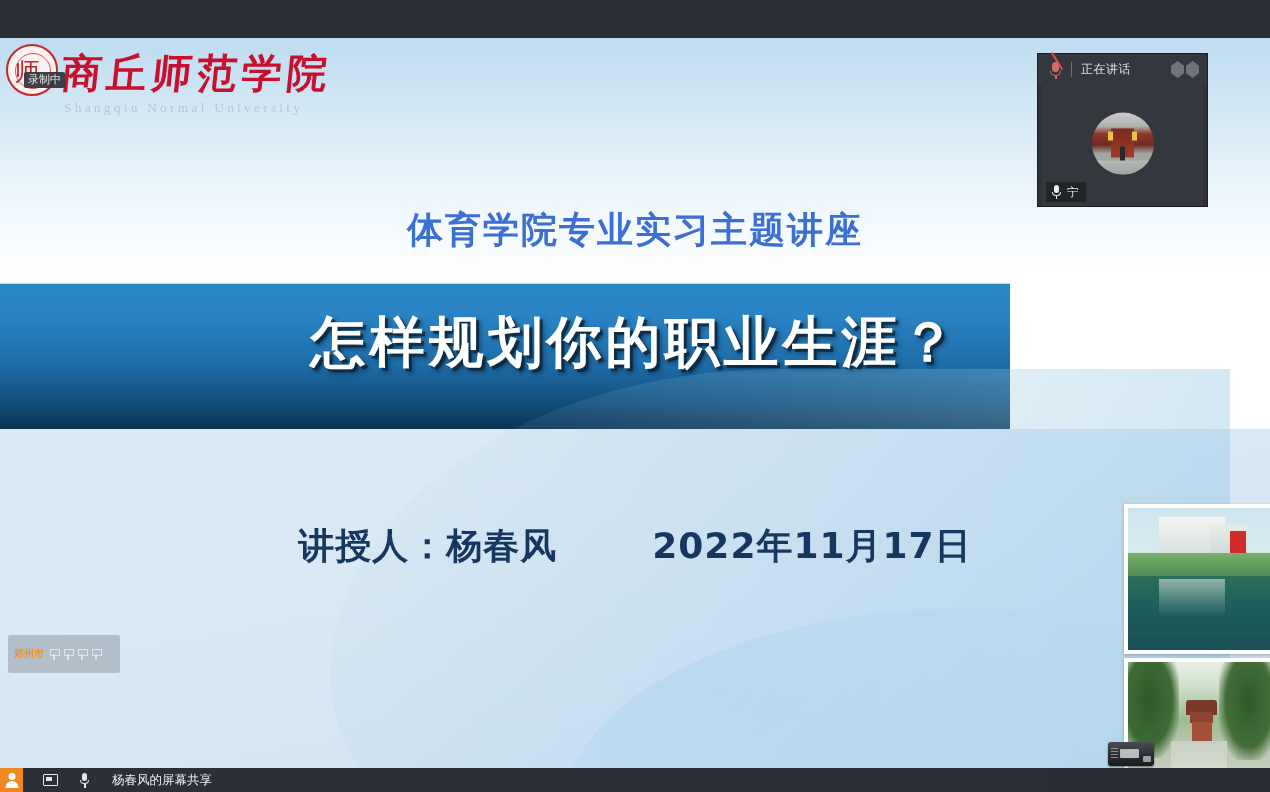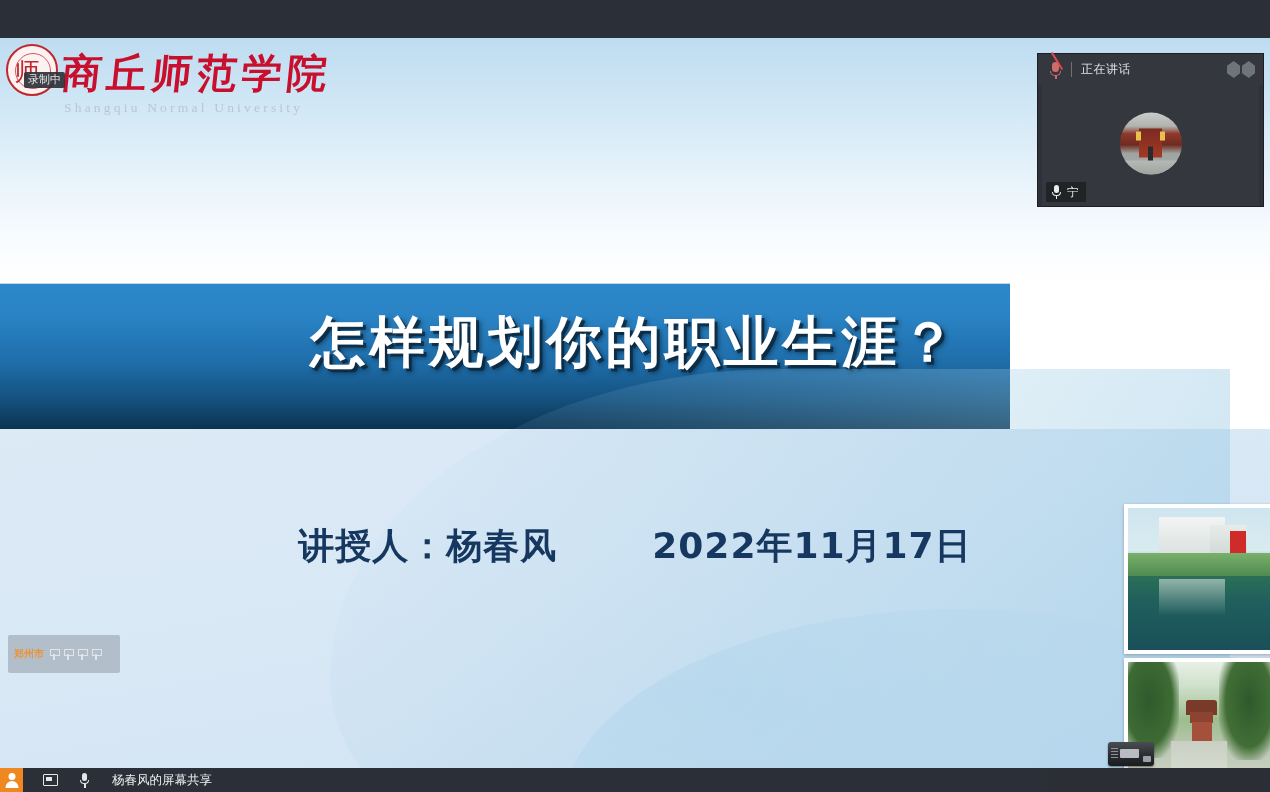--- a/index.html
+++ b/index.html
@@ -118,21 +118,21 @@
                  background:linear-gradient(180deg,#4a4e54 0%,#2a2d31 55%,#1a1c1f 100%);
                  border-radius:3px; box-shadow:0 1px 2px rgba(0,0,0,.45); }
   .mini-widget .mw-screen { position:absolute; left:12px; top:7px; width:19px; height:9px;
                  background:#b9bdc2; border-radius:1px; }
   .mini-widget .mw-dots { position:absolute; left:3px; top:6px; width:7px; height:11px;
                  background:repeating-linear-gradient(180deg,#8d9297 0 1px,transparent 1px 3px); }
   .mini-widget .mw-btn { position:absolute; right:3px; bottom:4px; width:8px; height:6px;
                  background:#9aa0a6; border-radius:1px; }
 
   
-  .vpanel { position:absolute; left:1038px; top:54px; width:225px; height:152px;
+  .vpanel { position:absolute; left:1038px; top:54px; width:169px; height:152px;
             background:#2e3137; box-shadow:0 0 0 1px #1c1e21; }
   .vhead { position:relative; height:31px; background:#34383e; display:flex; align-items:center; }
   .mic-muted { position:relative; width:16px; height:18px; margin-left:10px; }
   .mic-muted .mbody { position:absolute; left:4px; top:1px; width:7px; height:10px;
                       background:#d06b6b; border-radius:4px; }
   .mic-muted .mstand { position:absolute; left:2px; top:10px; width:11px; height:5px;
                        border:1.5px solid #d06b6b; border-top:none; border-radius:0 0 6px 6px; }
   .mic-muted .mpost { position:absolute; left:7px; top:14px; width:1.5px; height:4px; background:#d06b6b; }
   .mic-muted .slash { position:absolute; left:-1px; top:-1px; width:20px; height:2px;
                       background:#e14b4b; transform:rotate(58deg); transform-origin:center; }
@@ -195,20 +195,21 @@
     <div class="slide-head"></div>
 
     <div class="logo-wrap">
       <div class="seal"></div>
       <div class="uni-cn">商丘师范学院</div>
       <div class="uni-en">Shangqiu Normal University</div>
     </div>
 
     <div class="rec-badge">录制中</div>
 
+    <div class="subtitle">体育学院专业实习主题讲座</div>
 
     <div class="banner">
       <div class="banner-title">怎样规划你的职业生涯？</div>
     </div>
 
     <div class="body-lower">
       <div class="swoosh"></div>
       <div class="swoosh2"></div>
       <div class="presenter">
         <span>讲授人：杨春风</span>

